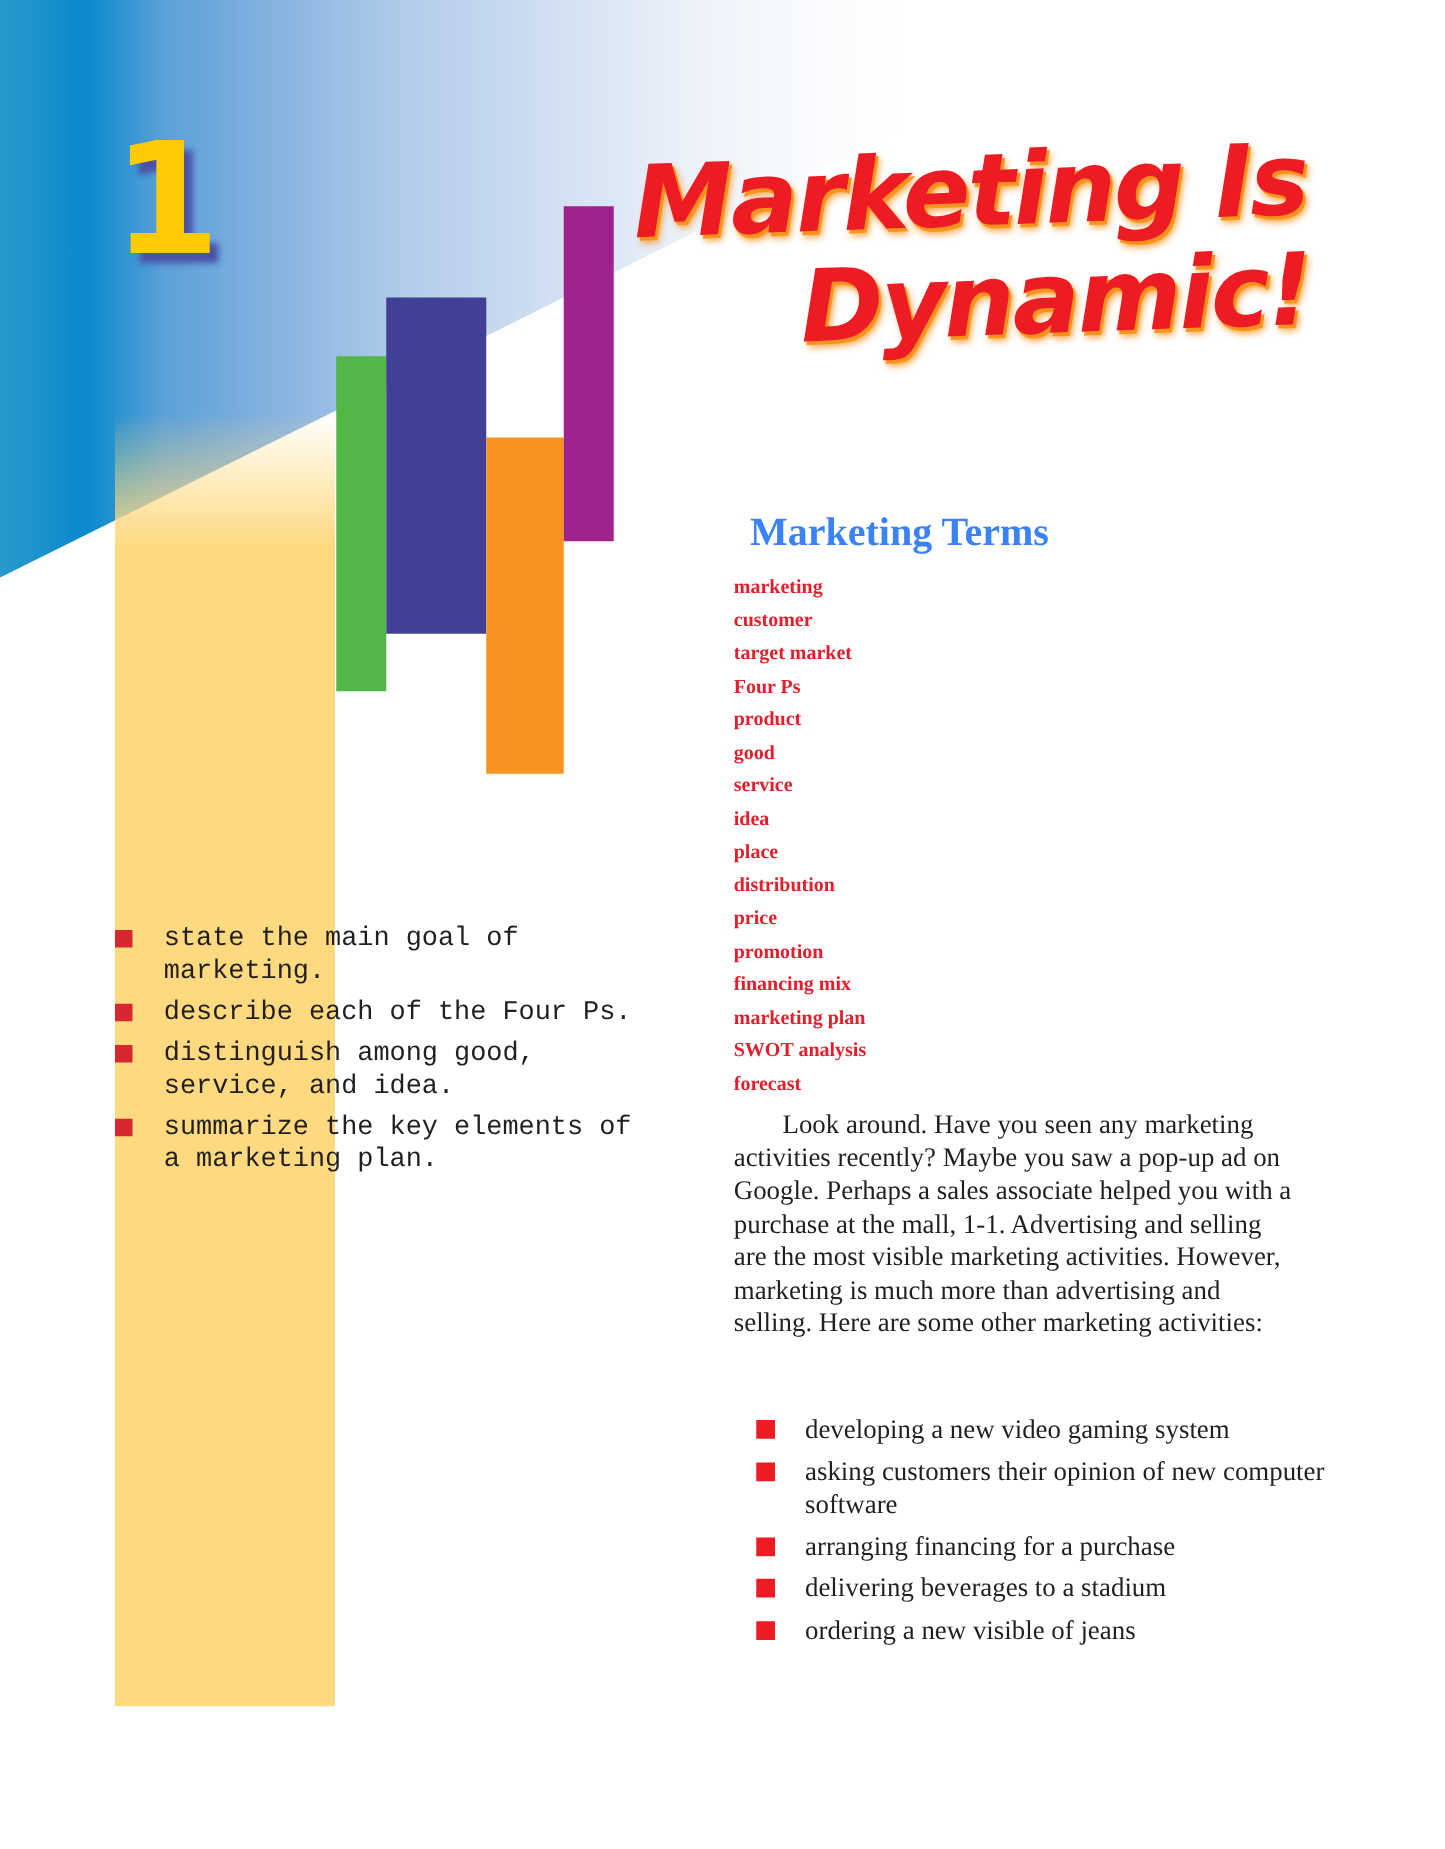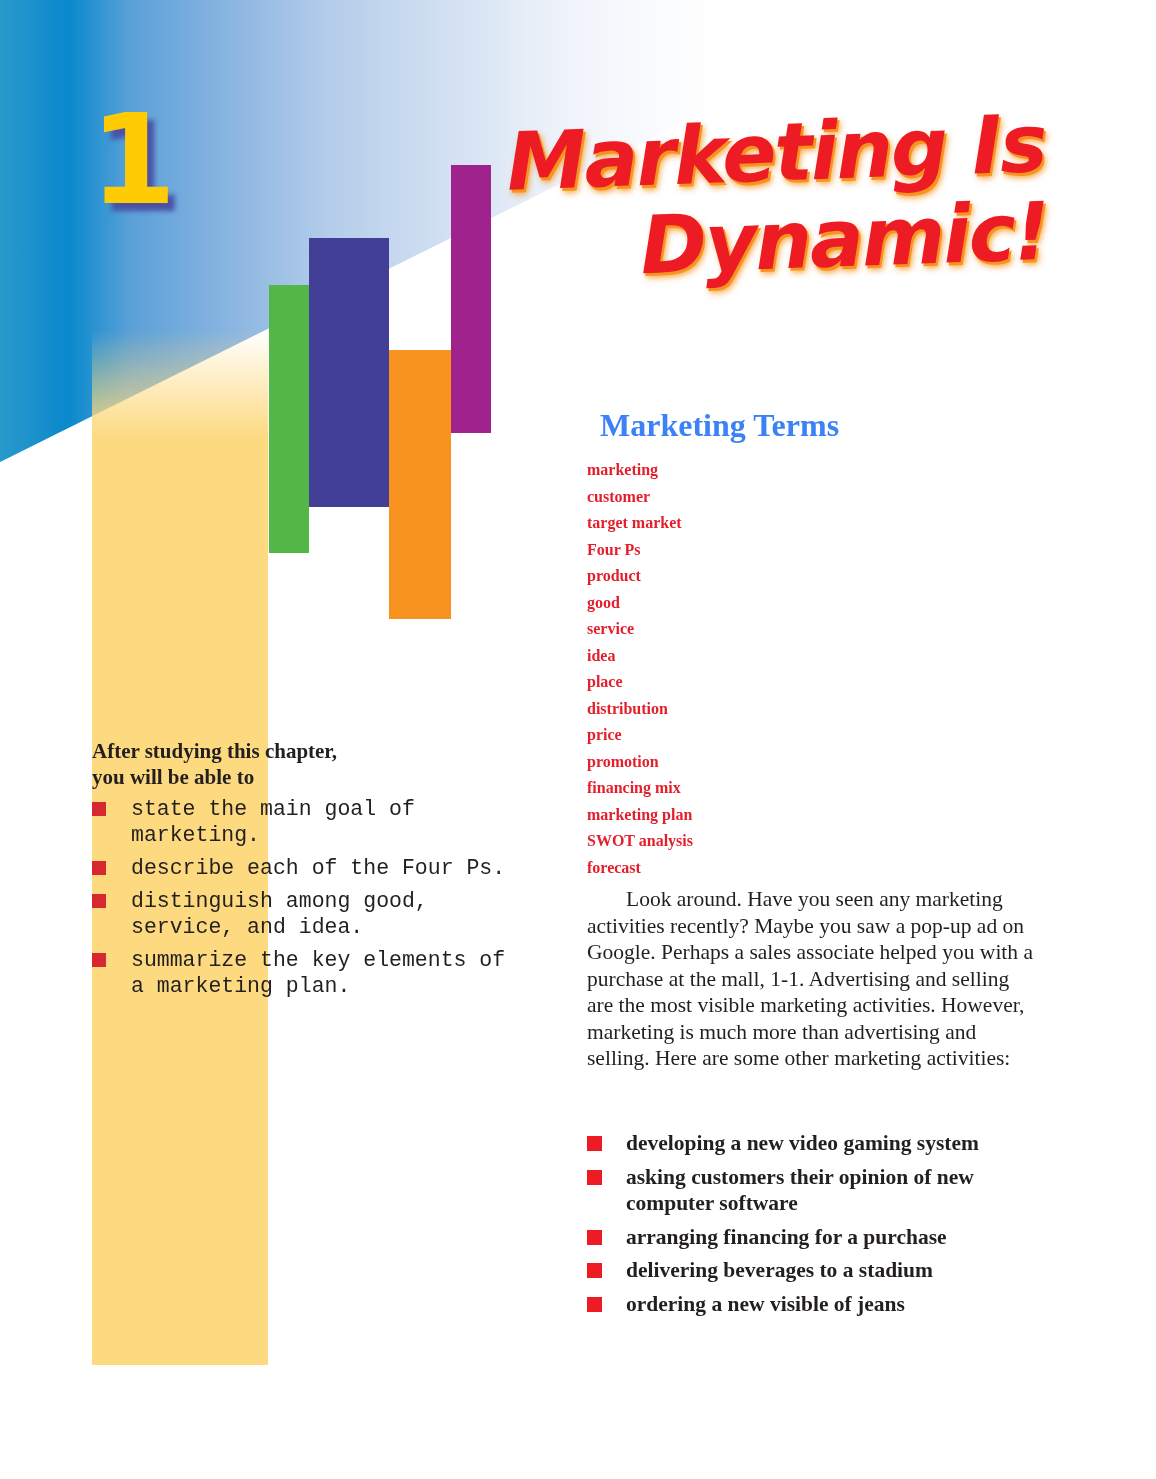--- a/index.html
+++ b/index.html
@@ -101,21 +101,21 @@
   }
   .objectives li .bullet {
     position: absolute; left: 0; top: 6px; width: 14px; height: 14px; background: #d7282f;
   }
   
   .body-text {
     position: absolute; left: 587px; top: 886px; width: 450px;
     font-family: "Liberation Serif", serif; font-size: 21.5px; line-height: 26.5px;
     margin: 0; text-indent: 39px;
   }
-  .activities { position: absolute; left: 587px; top: 1130px; width: 450px; font-weight: bold; }
+  .activities { position: absolute; left: 605px; top: 1130px; width: 450px; }
   .activities li {
     position: relative; padding-left: 39px;
     font-family: "Liberation Serif", serif; font-size: 21.5px; line-height: 26.5px;
     margin-bottom: 7px;
   }
   .activities li .bullet {
     position: absolute; left: 0; top: 6px; width: 15px; height: 15px; background: #ed1c24;
   }
 </style>
 </head>
@@ -158,24 +158,20 @@
     <li>price</li>
     <li>promotion</li>
     <li>financing mix</li>
     <li>marketing plan</li>
     <li>SWOT analysis</li>
     <li>forecast</li>
   </ul>
 </section>
 
 <section class="objectives">
-  <p class="intro">
-    <span>After studying this chapter,</span><br>
-    <span>you will be able to</span>
-  </p>
   <ul>
     <li>
       <span class="bullet"></span>
       <span>state the main goal of marketing.</span>
     </li>
     <li>
       <span class="bullet"></span>
       <span>describe each of the Four Ps.</span>
     </li>
     <li style="width:330px;">

